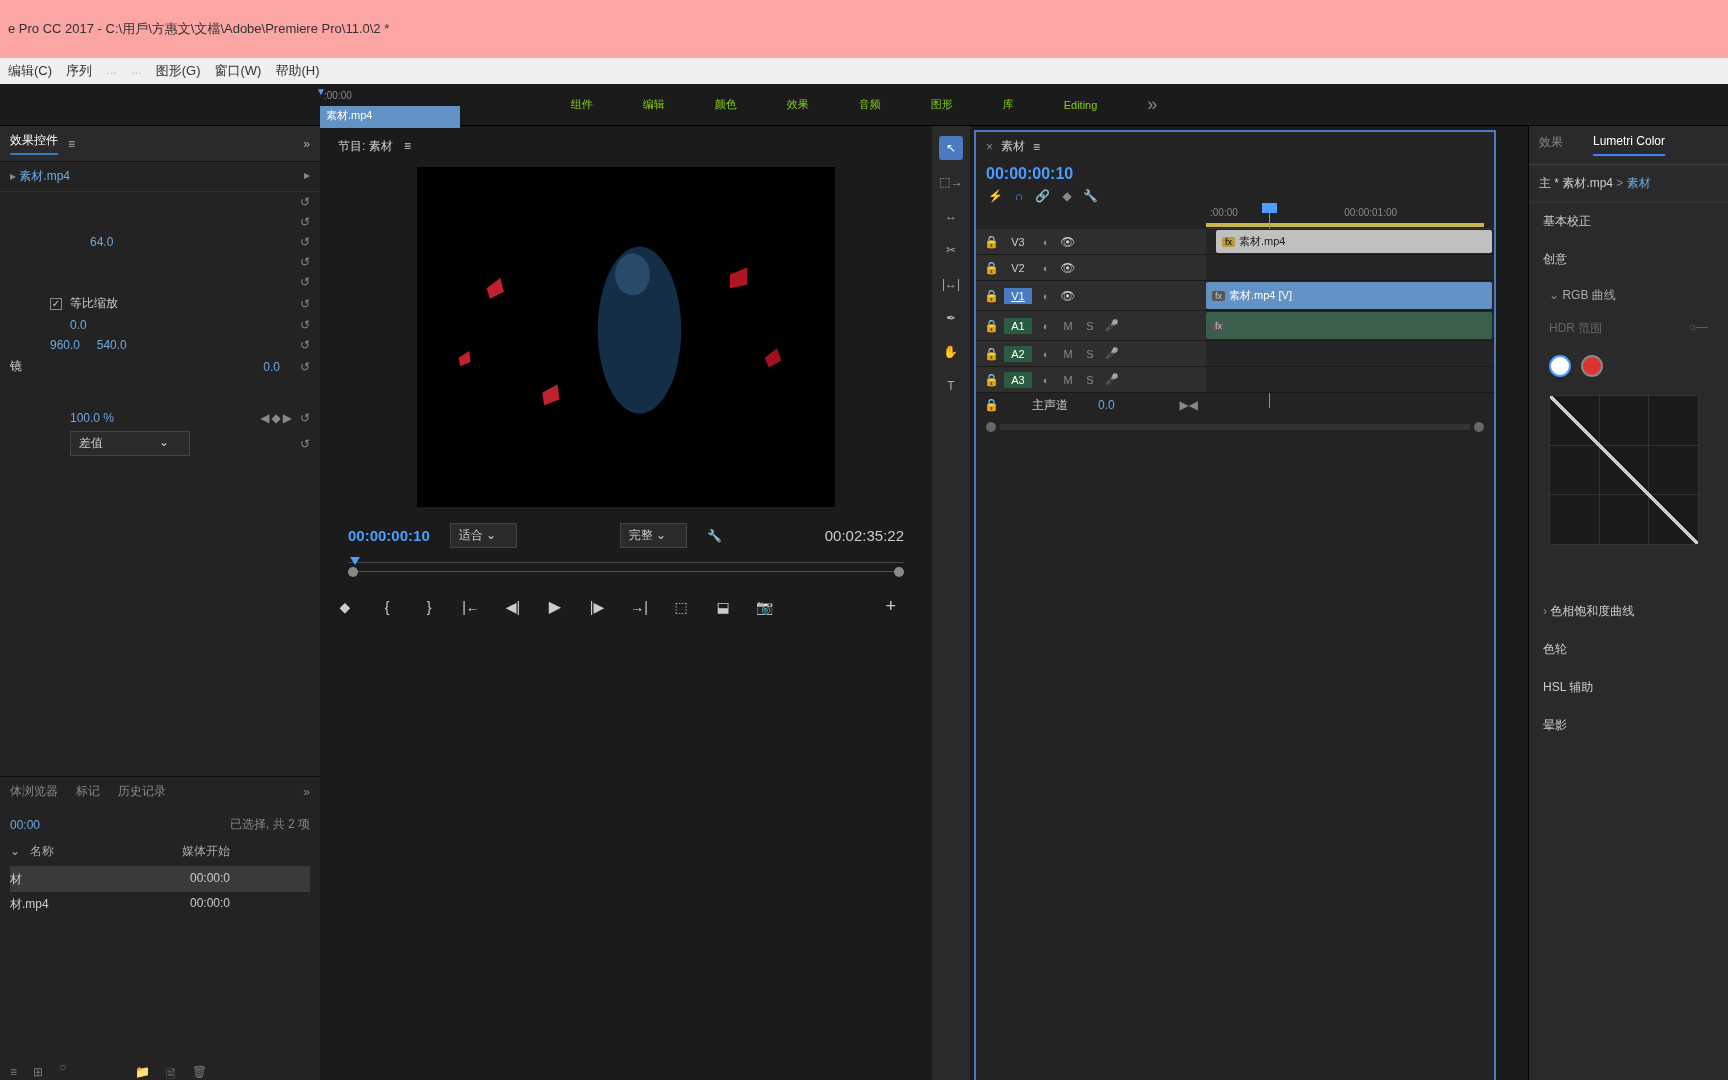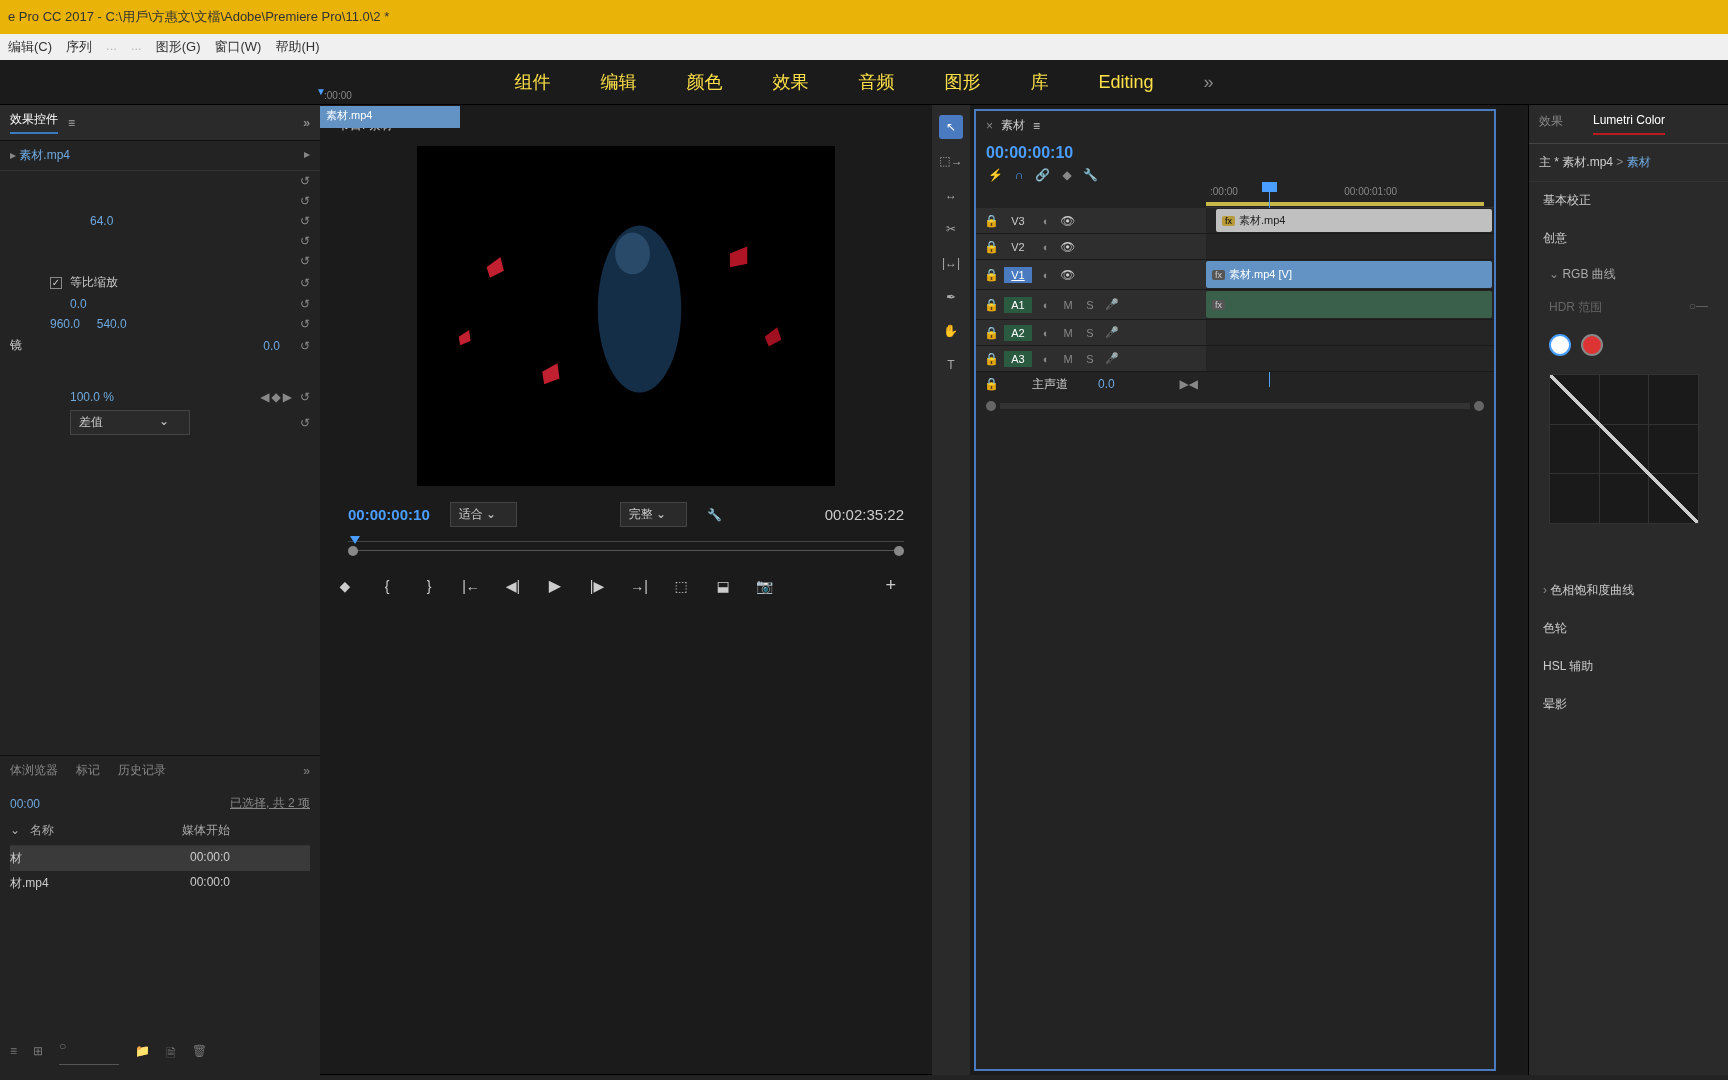--- a/index.html
+++ b/index.html
@@ -1,21 +1,21 @@
 <!DOCTYPE html>
 <html><head>
 <meta charset="utf-8">
 <style>
 * { margin: 0; padding: 0; box-sizing: border-box; font-family: "Microsoft YaHei", Arial, sans-serif; }
 body { background: #232323; color: #ccc; font-size: 12px; width: 1728px; height: 1080px; overflow: hidden; position: relative; }
-.title-bar { background: #eab308; color: #333; padding: 8px 8px; font-size: 13px; }
+.title-bar { background: #fca5a5; color: #333; padding: 20px 8px; font-size: 13px; }
 .menu-bar { background: #f0f0f0; color: #333; padding: 4px 8px; font-size: 13px; display: flex; gap: 14px; }
 .menu-bar span { cursor: pointer; }
 .workspace-tabs { background: #1b1b1b; display: flex; align-items: center; justify-content: center; gap: 50px; padding: 10px 0; border-bottom: 1px solid #000; }
-.workspace-tabs .ws-tab { color: #fde047; cursor: pointer; font-size: 18px; }
+.workspace-tabs .ws-tab { color: #84cc16; cursor: pointer; font-size: 11px; }
 .ws-overflow { color: #888; cursor: pointer; font-size: 18px; }
 
 .main-layout { display: flex; height: calc(100% - 110px); }
 .left-col { width: 320px; display: flex; flex-direction: column; background: #232323; }
 .mid-col { flex: 1; display: flex; }
 .right-col { width: 200px; background: #2a2a2a; border-left: 1px solid #000; }
 
 .panel-header { background: #2a2a2a; padding: 6px 10px; border-bottom: 1px solid #111; display: flex; align-items: center; gap: 10px; color: #aaa; }
 .panel-header .active-tab { color: #fff; border-bottom: 2px solid #3a7abf; padding-bottom: 4px; }
 .panel-header .menu-icon { cursor: pointer; }
@@ -25,21 +25,21 @@
 .ec-row { display: flex; align-items: center; padding: 3px 10px; justify-content: space-between; }
 .ec-label { color: #ccc; }
 .ec-link { color: #6ea8df; }
 .undo-icon { color: #888; cursor: pointer; }
 .blue-val { color: #6ea8df; }
 
 .media-browser { height: 320px; background: #232323; border-top: 1px solid #111; }
 .mb-tabs { display: flex; gap: 18px; padding: 6px 10px; align-items: center; }
 .mb-tabs span { color: #888; cursor: pointer; }
 .mb-content { padding: 6px 10px; }
-.mb-status { color: #888; padding: 4px 0; text-align: right; text-decoration: underline; }
+.mb-status { color: #888; padding: 4px 0; text-align: right; }
 .mb-th { display: flex; padding: 6px 0; color: #aaa; border-bottom: 1px solid #333; }
 .mb-row { display: flex; padding: 4px 0; color: #ccc; }
 .mb-row.sel { background: #3a3a3a; }
 .mb-col1 { width: 140px; }
 .mb-col2 { width: 80px; text-align: right; }
 
 .mb-footer { position: absolute; bottom: 10px; left: 10px; display: flex; gap: 16px; color: #777; }
 .mb-footer span { cursor: pointer; }
 
 .program-monitor { flex: 1; background: #1b1b1b; padding: 8px; border-bottom: 1px solid #000; }
@@ -102,21 +102,21 @@
 
 .tl-zoom { height: 20px; display: flex; align-items: center; padding: 4px 10px; }
 .zoom-handle { width: 10px; height: 10px; background: #666; border-radius: 50%; }
 .zoom-bar { flex: 1; height: 6px; background: #333; margin: 0 4px; }
 
 .audio-meter { width: 24px; background: #1a1a1a; margin: 4px 4px 4px 0; }
 
 
 .lum-tabs { display: flex; padding: 8px 10px; gap: 30px; border-bottom: 1px solid #444; }
 .lum-tabs span { color: #888; cursor: pointer; }
-.lum-tabs .active { color: #fff; border-bottom: 2px solid #b91c1c; padding-bottom: 6px; }
+.lum-tabs .active { color: #fff; border-bottom: 2px solid #3b82f6; padding-bottom: 6px; }
 .lum-master { padding: 10px; color: #ccc; border-bottom: 1px solid #333; }
 .lum-master .lnk { color: #6ea8df; }
 .lum-section { padding: 10px 14px; color: #ccc; cursor: pointer; border-bottom: 1px solid #2a2a2a; }
 .lum-sub { padding: 8px 20px; color: #aaa; }
 .rgb-balls { display: flex; gap: 10px; padding: 10px 20px; }
 .ball { width: 22px; height: 22px; border-radius: 50%; border: 2px solid #888; cursor: pointer; }
 .ball.w { background: #fff; border-color: #4a9eff; }
 .ball.r { background: #d33; }
 .curve-box { width: 150px; height: 150px; background: #1a1a1a; margin: 8px 20px; position: relative; border: 1px solid #333; }
 .curve-box::after { content: ''; position: absolute; left: 0; bottom: 0; right: 0; top: 0; background: linear-gradient(to top right, transparent 49%, #ccc 49%, #ccc 51%, transparent 51%); }

